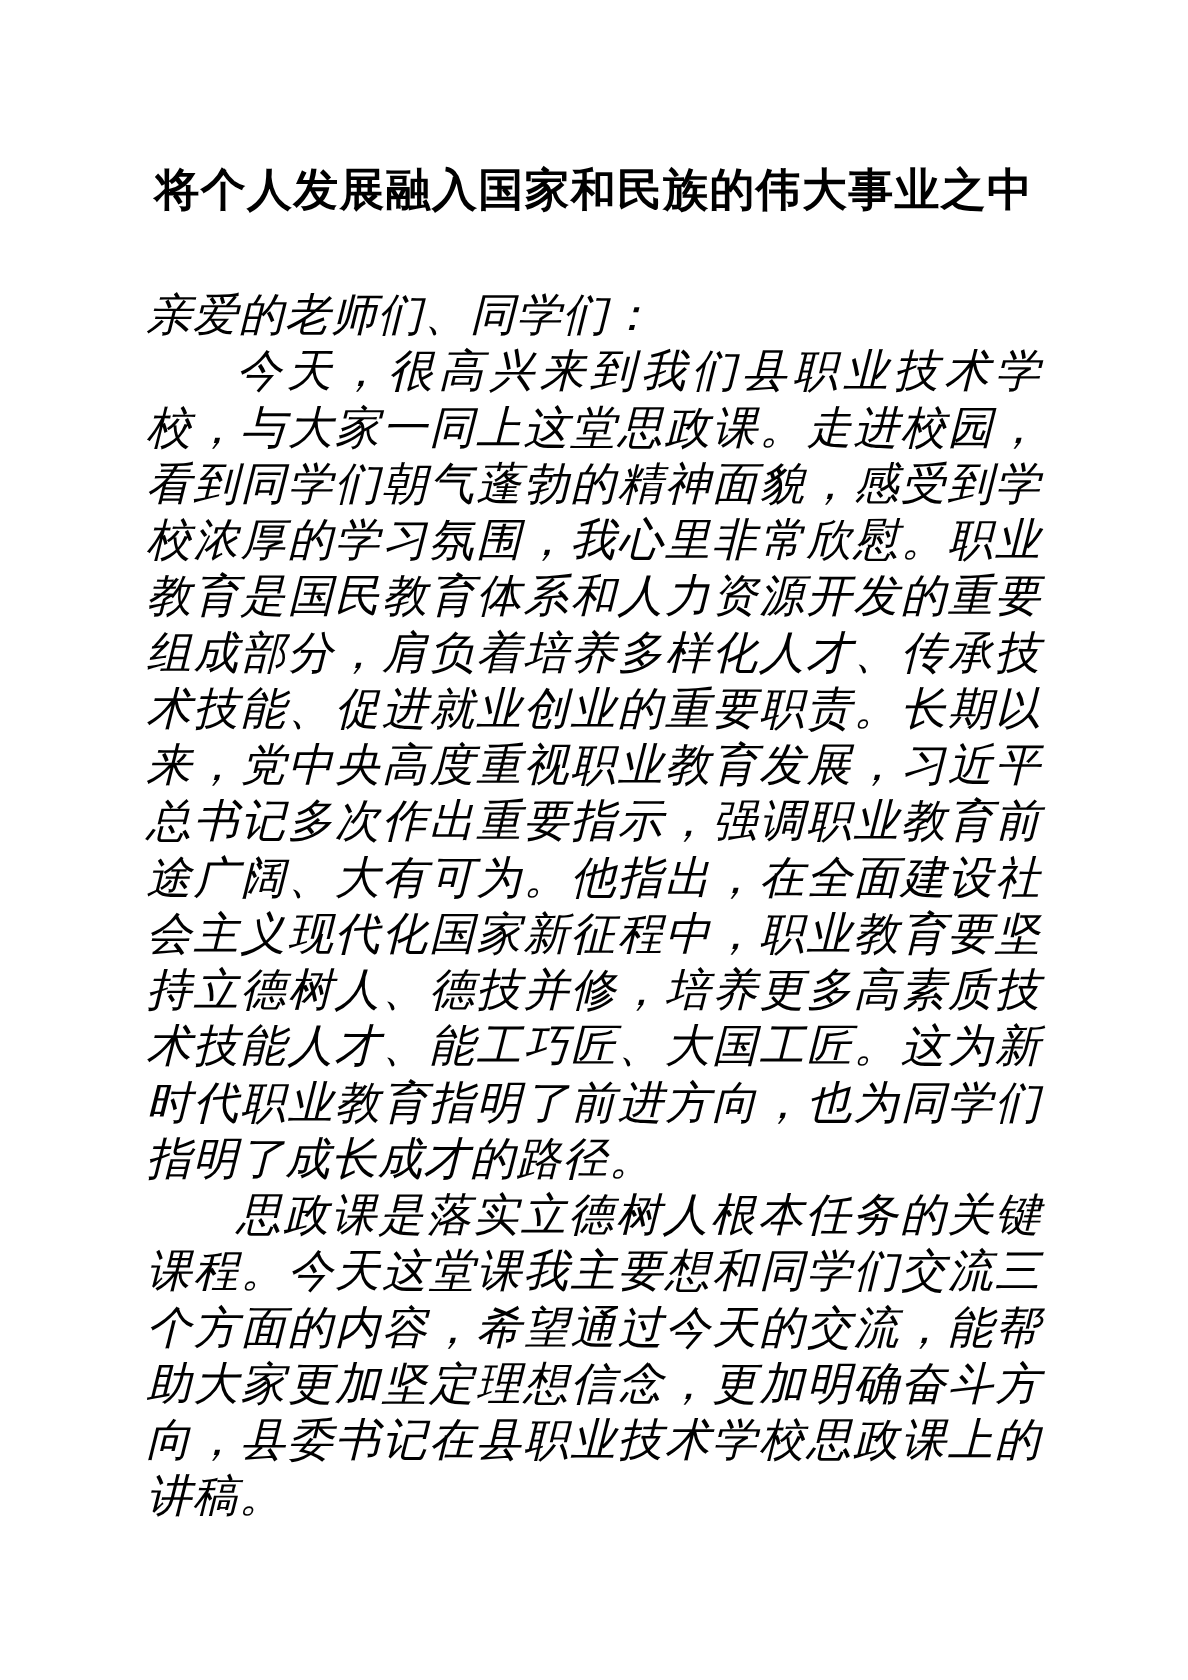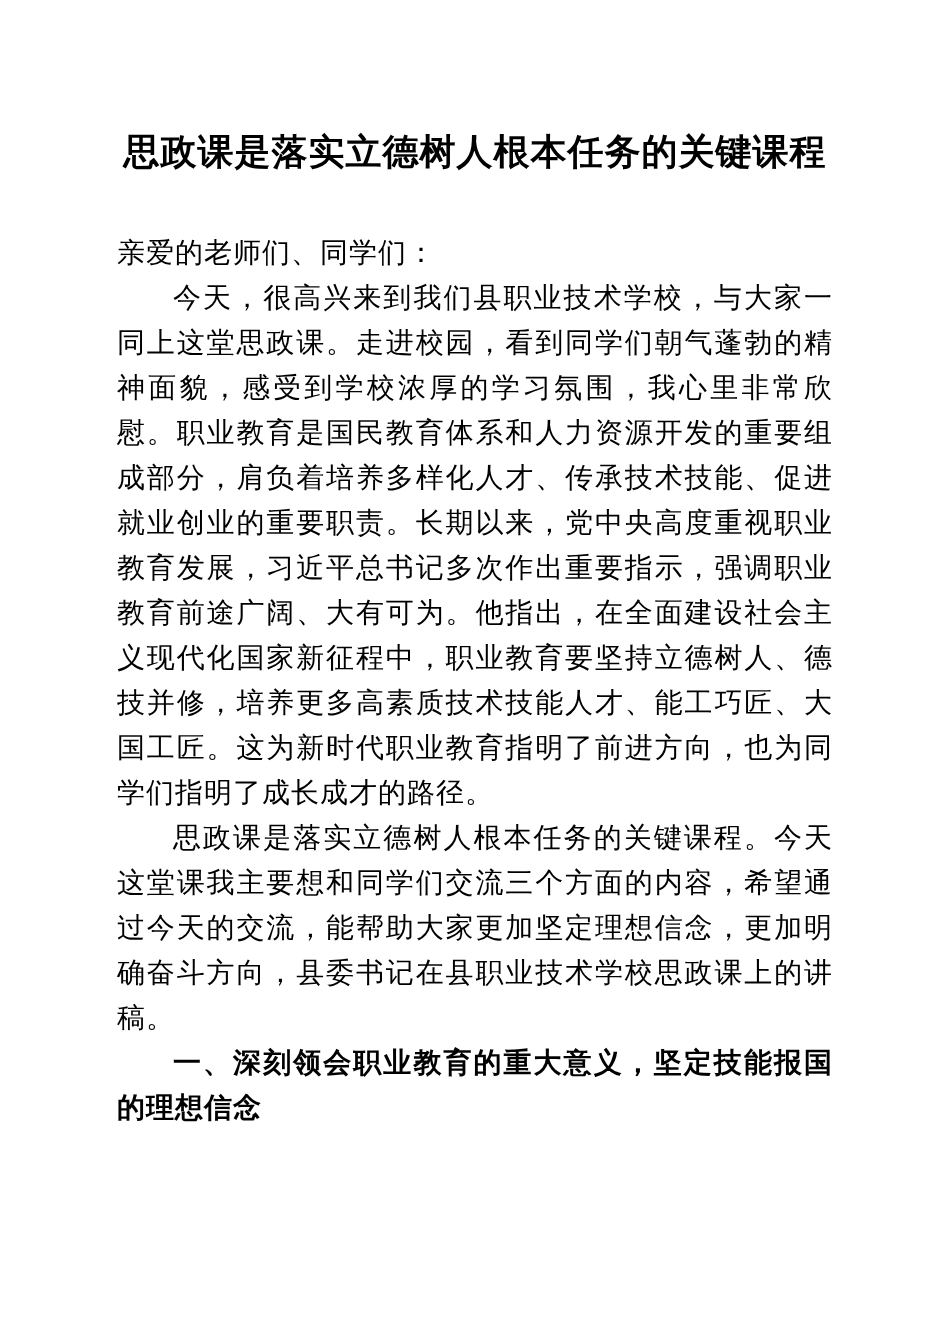--- a/index.html
+++ b/index.html
@@ -22,43 +22,43 @@
     font-weight: 700;
     font-size: 36px;
     line-height: 52px;
     letter-spacing: 1px;
     text-align: center;
     margin: 0 0 52px 0;
   }
   .para {
     font-family: "Liberation Serif", "DejaVu Serif", serif;
     font-weight: 400;
-    font-size: 28px;
+    font-size: 36px;
     line-height: 45px;
     letter-spacing: 1px;
     text-align: justify;
     margin: 0;
+    font-style: italic;
   }
   .para.indent {
     text-indent: 2em;
   }
   .para.heading {
     font-family: "Liberation Sans", "DejaVu Sans", sans-serif;
     font-weight: 700;
     text-indent: 2em;
   }
 </style>
 </head>
 <body>
 
 <div class="page">
-  <h1 class="doc-title">思政课是落实立德树人根本任务的关键课程</h1>
+  <h1 class="doc-title">将个人发展融入国家和民族的伟大事业之中</h1>
 
   <p class="para">亲爱的老师们、同学们：</p>
 
 
   <p class="para indent">今天，很高兴来到我们县职业技术学校，与大家一同上这堂思政课。走进校园，看到同学们朝气蓬勃的精神面貌，感受到学校浓厚的学习氛围，我心里非常欣慰。职业教育是国民教育体系和人力资源开发的重要组成部分，肩负着培养多样化人才、传承技术技能、促进就业创业的重要职责。长期以来，党中央高度重视职业教育发展，习近平总书记多次作出重要指示，强调职业教育前途广阔、大有可为。他指出，在全面建设社会主义现代化国家新征程中，职业教育要坚持立德树人、德技并修，培养更多高素质技术技能人才、能工巧匠、大国工匠。这为新时代职业教育指明了前进方向，也为同学们指明了成长成才的路径。</p>
 
   <p class="para indent">思政课是落实立德树人根本任务的关键课程。今天这堂课我主要想和同学们交流三个方面的内容，希望通过今天的交流，能帮助大家更加坚定理想信念，更加明确奋斗方向，县委书记在县职业技术学校思政课上的讲稿。</p>
 
-  <p class="para heading">一、深刻领会职业教育的重大意义，坚定技能报国的理想信念</p>
 
 </div>
 
 </body></html>

